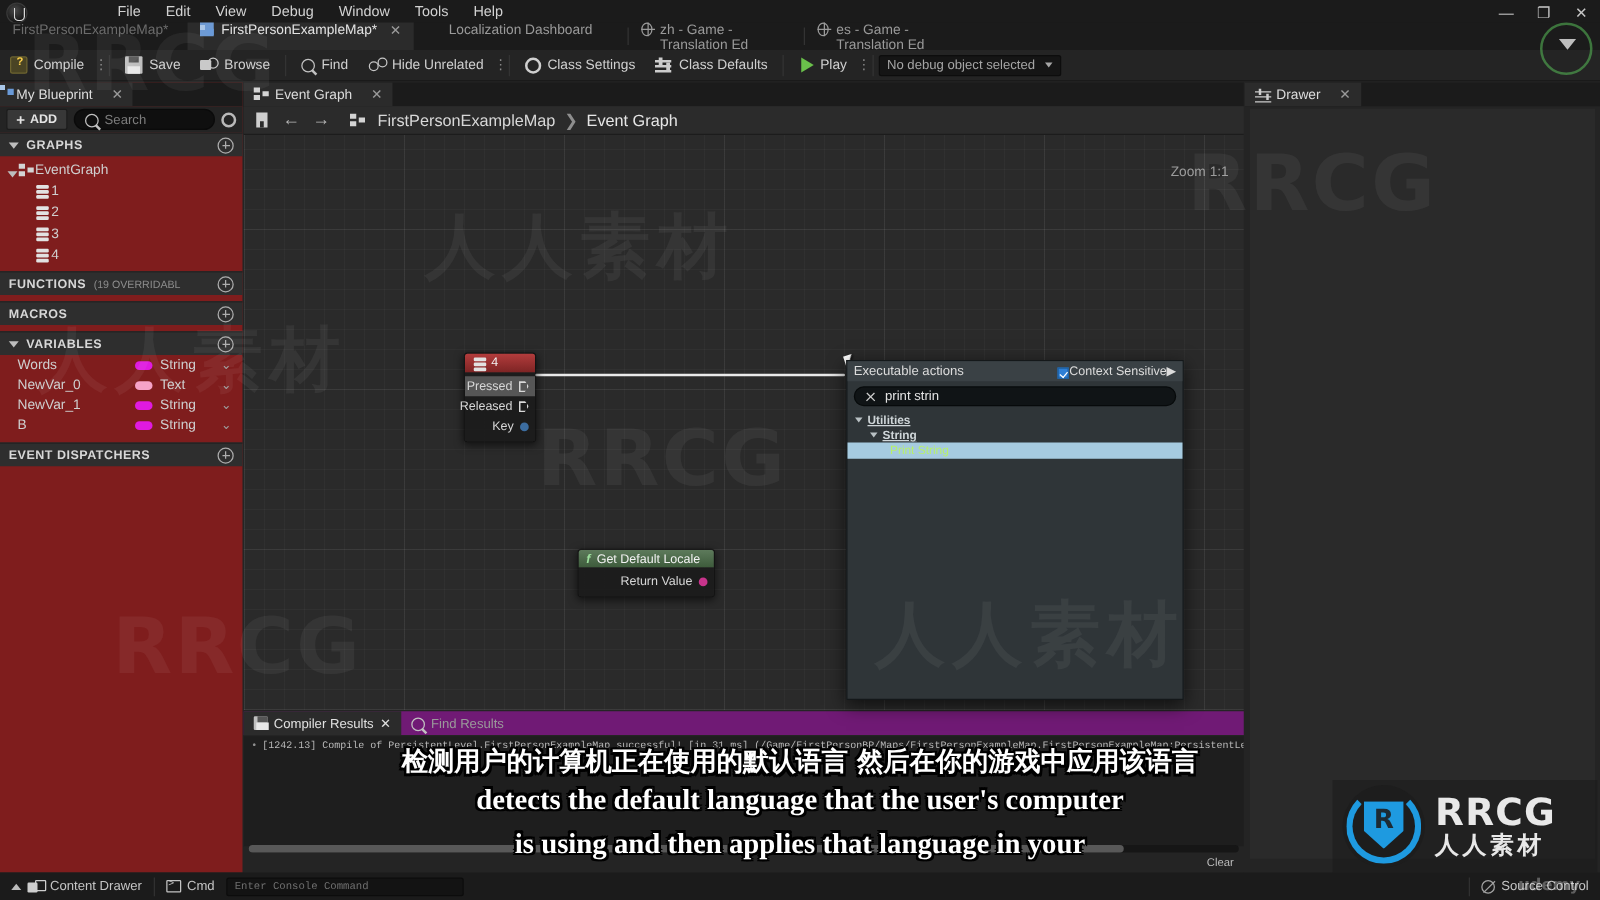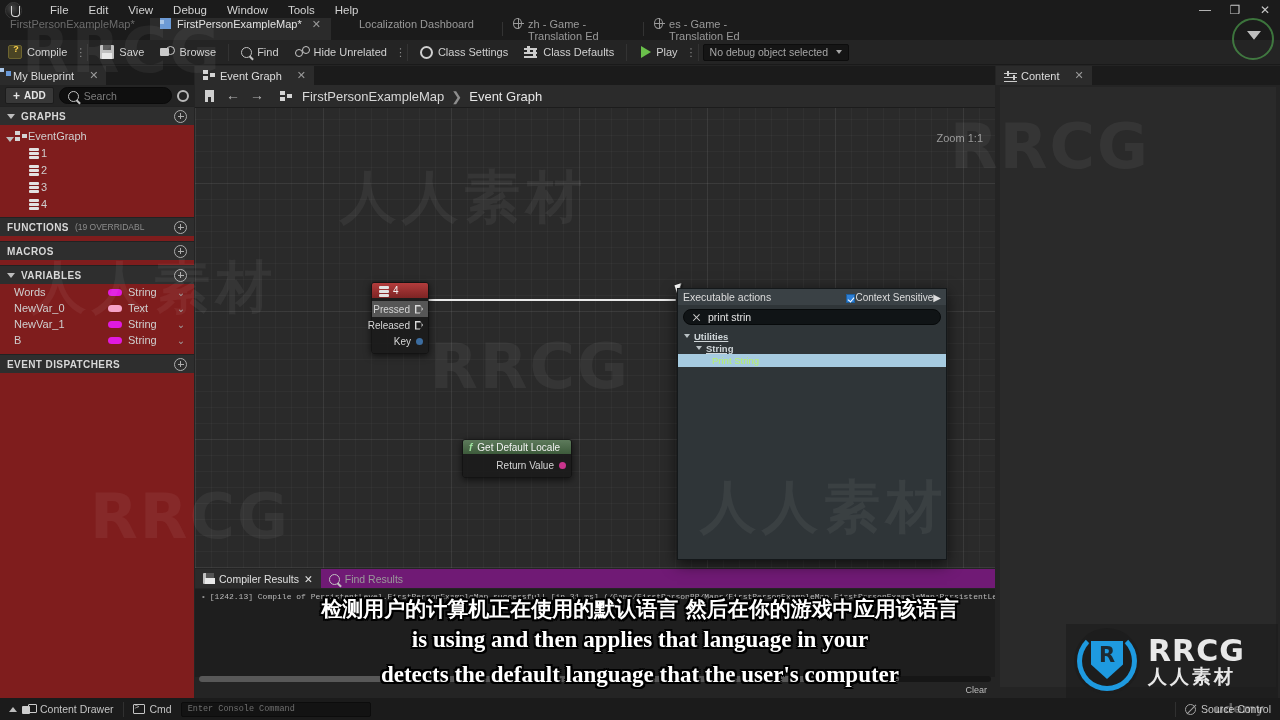--- a/index.html
+++ b/index.html
@@ -6,21 +6,21 @@
   html,body { width:1280px; height:720px; overflow:hidden; background:#1e1e1e; }
   body {
     font-family: "Liberation Sans", sans-serif;
     font-size: 11px;
     color: #c8c8c8;
     position: relative;
   }
   .app { position:relative; width:1280px; height:720px; background:#242424; }
 
   
-  .titlebar { position:absolute; left:0; top:0; width:1280px; height:20px; background:#1b1b1b; display:flex; align-items:center; }
+  .titlebar { position:absolute; left:0; top:0; width:1280px; height:20px; background:#1b1b1b; display:flex; align-items:center;gap:44px; }
   .ue-logo { width:26px; height:20px; display:flex; align-items:center; justify-content:center; }
   .ue-circle { width:17px; height:17px; border-radius:50%; background:radial-gradient(circle at 40% 35%, #4a4a4a, #161616 70%); border:1px solid #3a3a3a; position:relative; }
   .ue-circle:after { content:""; position:absolute; left:5px; top:3px; width:7px; height:10px; border:1.5px solid #d8d8d8; border-top:none; border-radius:0 0 4px 4px; }
   .menubar { display:flex; align-items:center; gap:0; margin-left:14px; }
   .menubar .mi { padding:2px 10px; font-size:11.5px; color:#d2d2d2; cursor:default; }
   .win-ctrls { position:absolute; right:0; top:0; height:20px; display:flex; align-items:center; }
   .win-ctrls span { width:30px; text-align:center; color:#c6c6c6; font-size:12px; cursor:default; }
 
   
   .tabbar { position:absolute; left:0; top:20px; width:1280px; height:18px; background:#151515; }
@@ -492,21 +492,21 @@
         <span>Print String</span>
       </div>
     </div>
   </div>
   <div class="cursor-arrow" style="left:676px; top:284px;"></div>
 
   <div class="details-panel">
     <div class="panel-tabrow">
       <div class="panel-tab">
         <span class="ico ico-cd" style="width:12px;height:12px"></span>
-        <span>Content</span>
+        <span>Drawer</span>
         <span class="x">✕</span>
       </div>
     </div>
     <div class="details-body"></div>
   </div>
 
   <div class="results">
     <div class="res-tabs">
       <div class="res-tab active">
         <span class="ico ico-save" style="width:11px;height:11px"></span>
@@ -556,22 +556,22 @@
   <div class="wm wm-lg" style="left:950px; top:110px;">RRCG</div>
   <div class="wm wm-cn" style="left:700px; top:470px;">人人素材</div>
   <div class="wm wm-lg" style="left:90px; top:480px;">RRCG</div>
   <div class="wm wm-cn" style="left:30px; top:250px;">人人素材</div>
   <div class="wm wm-lg" style="left:430px; top:330px;">RRCG</div>
 
   <div class="green-ring"></div>
 
   <div class="subs">
     <div class="sub-cn">检测用户的计算机正在使用的默认语言 然后在你的游戏中应用该语言</div>
+    <div class="sub-en">detects the default language that the user's computer</div>
     <div class="sub-en">is using and then applies that language in your</div>
-    <div class="sub-en">detects the default language that the user's computer</div>
   </div>
 
   <div class="logo-box">
     <div class="logo-mark">
       <div class="logo-ring"></div>
       <div class="logo-shield"></div>
     </div>
     <div class="logo-txt">
       <span class="logo-rrcg">RRCG</span>
       <span class="logo-cn">人人素材</span>

